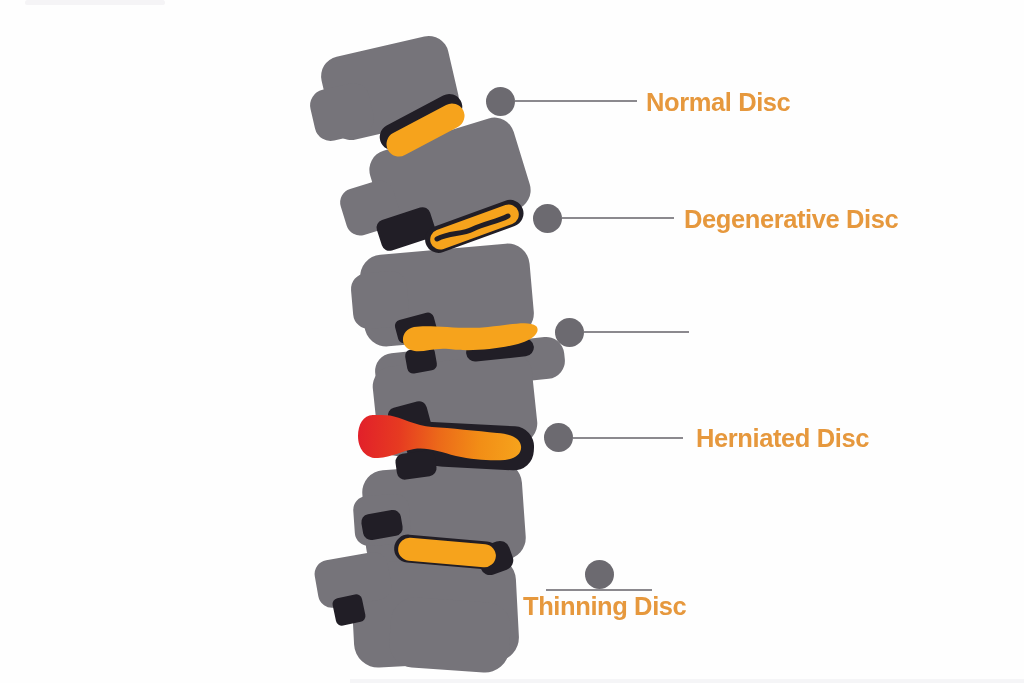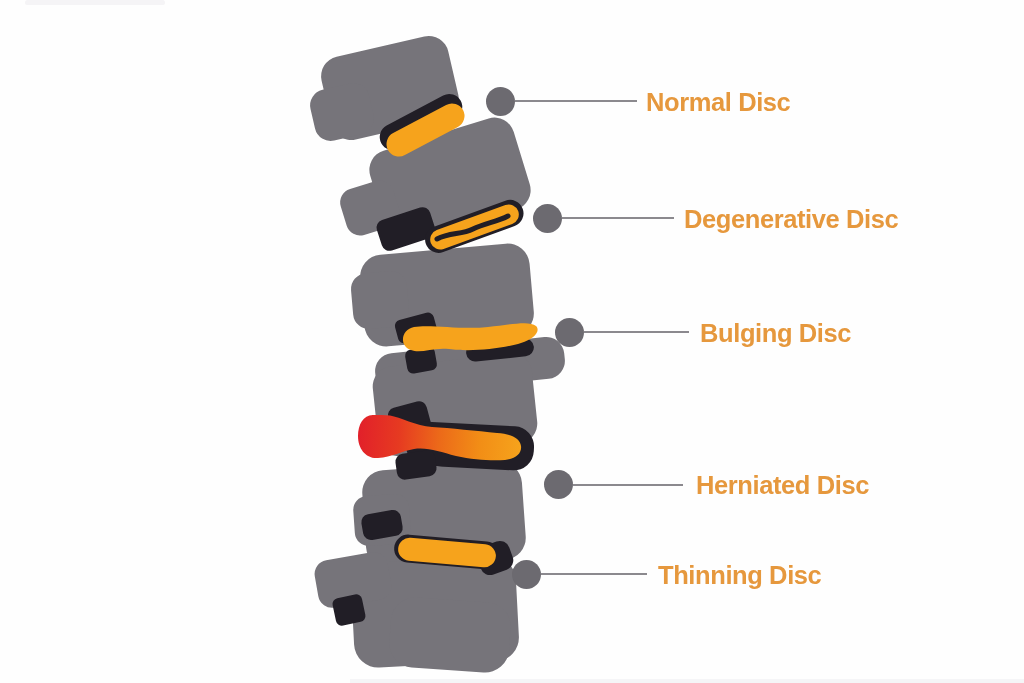--- a/index.html
+++ b/index.html
@@ -31,22 +31,22 @@
     font-size:25.5px;font-weight:700;color:var(--label-orange);
     letter-spacing:-0.4px;white-space:nowrap;transform:translateY(1px);
   }
   
   .artifact-top{position:absolute;left:25px;top:0;width:140px;height:5px;background:#ECEBEE;opacity:.55;border-radius:3px;}
   .artifact-bottom{position:absolute;left:350px;bottom:0;width:674px;height:4px;background:#F5F5F7;}
   
   .co-1{left:486px;top:86.5px;}  .co-1 .cline{width:122px;} .co-1 .clabel{margin-left:9px;}
   .co-2{left:533px;top:203.5px;align-items:center;} .co-2 .cline{width:112px;} .co-2 .clabel{margin-left:10px;}
   .co-3{left:555px;top:317.5px;} .co-3 .cline{width:105px;} .co-3 .clabel{margin-left:11px;}
-  .co-4{left:544px;top:470px;} .co-4 .cline{width:110px;} .co-4 .clabel{margin-left:13px;}
-  .co-5{left:512px;top:559.5px;} .co-5 .cline{width:106px;} .co-5 .clabel{margin-left:11px;}
+  .co-4{left:544px;top:423px;} .co-4 .cline{width:110px;} .co-4 .clabel{margin-left:13px;}
+  .co-5{left:512px;top:559.5px;flex-direction:column;} .co-5 .cline{width:106px;} .co-5 .clabel{margin-left:11px;}
 </style>
 </head>
 <body>
 
 <div class="stage">
 
   <svg class="spine-svg" viewBox="0 0 1024 683" aria-hidden="true">
     <defs>
       <linearGradient id="herniaGrad" x1="358" y1="436" x2="521" y2="446" gradientUnits="userSpaceOnUse">
         <stop offset="0" style="stop-color:var(--herniation-red,#E2202A)"></stop>
@@ -113,21 +113,20 @@
     <span class="clabel">Normal Disc</span>
   </div>
   <div class="callout co-2">
     <span class="dot"></span>
     <span class="cline"></span>
     <span class="clabel">Degenerative Disc</span>
   </div>
   <div class="callout co-3">
     <span class="dot"></span>
     <span class="cline"></span>
-    <span class="clabel">Bulging Disc</span>
   </div>
   <div class="callout co-4">
     <span class="dot"></span>
     <span class="cline"></span>
     <span class="clabel">Herniated Disc</span>
   </div>
   <div class="callout co-5">
     <span class="dot"></span>
     <span class="cline"></span>
     <span class="clabel">Thinning Disc</span>

